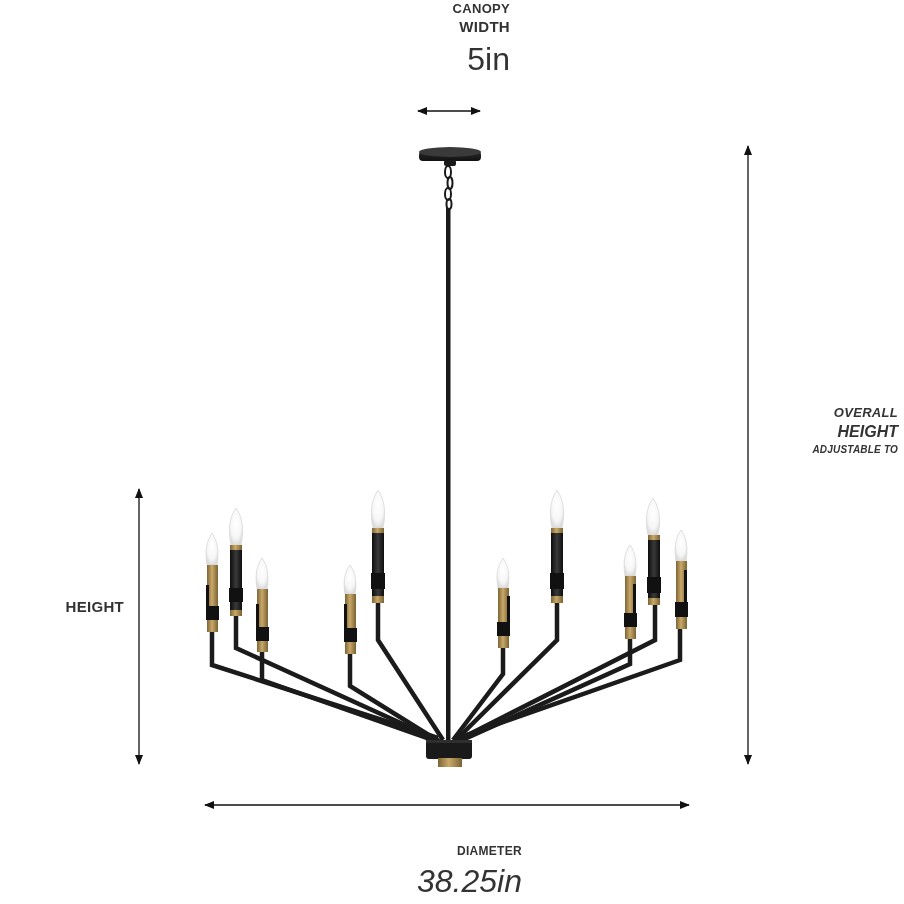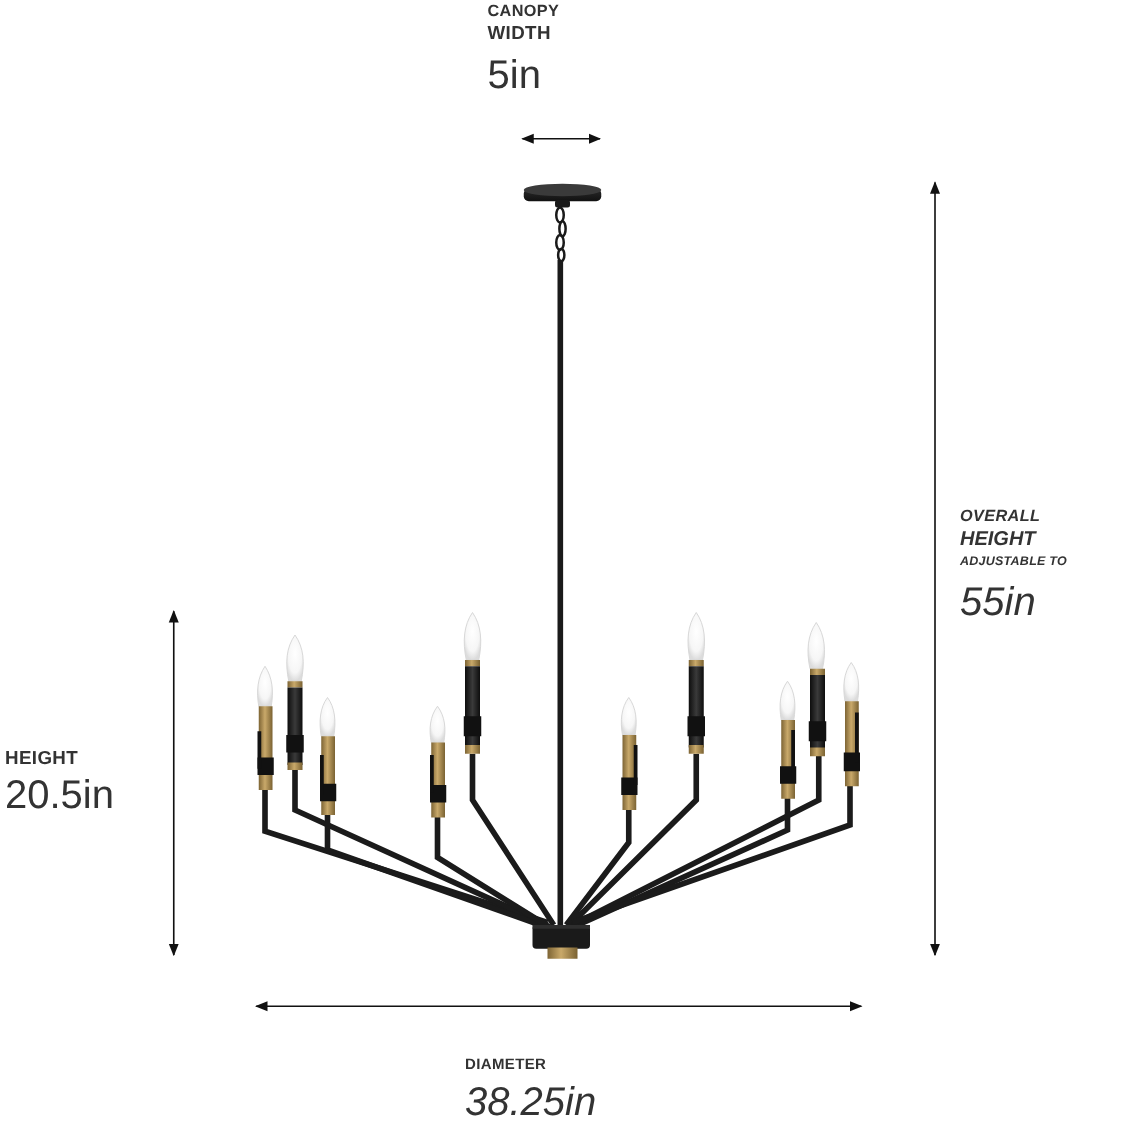--- a/index.html
+++ b/index.html
@@ -1,43 +1,41 @@
 <!DOCTYPE html>
 <html><head>
 <meta charset="utf-8">
 <style>
   html, body { margin: 0; padding: 0; background: #ffffff; }
   body { width: 904px; height: 904px; position: relative; overflow: hidden;
          font-family: "Liberation Sans", "DejaVu Sans", sans-serif; color: #2b2b2b; }
-  .label { position: absolute; text-align: left; }
+  .label { position: absolute; text-align: right; }
   .cap { font-weight: bold; font-size: 14px; letter-spacing: 0.3px; color: #333; line-height: 18px; }
   .cap-lg { font-weight: bold; font-size: 16px; color: #333; line-height: 20px; }
   .cap-sm { font-weight: bold; font-size: 10px; color: #333; line-height: 16px; letter-spacing: 0.2px; }
   .val { font-size: 32px; color: #333; line-height: 34px; }
   svg.drawing { position: absolute; left: 0; top: 0; }
 </style>
 </head>
 <body>
 
 <div class="label" style="left:390px; top:0px; width:120px;">
   <div class="cap" style="font-size:13px;">CANOPY</div>
   <div class="cap" style="font-size:15px;">WIDTH</div>
   <div class="val" style="margin-top:6px;">5in</div>
 </div>
 
 <div class="label" style="left:768px; top:404px; width:130px;font-style:italic;">
   <div class="cap" style="font-size:13px;">OVERALL</div>
   <div class="cap-lg">HEIGHT</div>
   <div class="cap-sm">ADJUSTABLE TO</div>
-  <div class="val" style="margin-top:6px;">55in</div>
 </div>
 
 <div class="label" style="left:4px; top:598px; width:120px;">
   <div class="cap" style="font-size:15px;">HEIGHT</div>
-  <div class="val" style="margin-top:2px;">20.5in</div>
 </div>
 
 <div class="label" style="left:372px; top:842px; width:150px;">
   <div class="cap" style="font-size:12px;">DIAMETER</div>
   <div class="val" style="margin-top:4px;font-style:italic;">38.25in</div>
 </div>
 
 <svg class="drawing" width="904" height="904" viewBox="0 0 904 904">
   <defs>
     <marker id="ah" viewBox="0 0 10 10" refX="9" refY="5" markerWidth="10" markerHeight="10" orient="auto-start-reverse" markerUnits="userSpaceOnUse">

